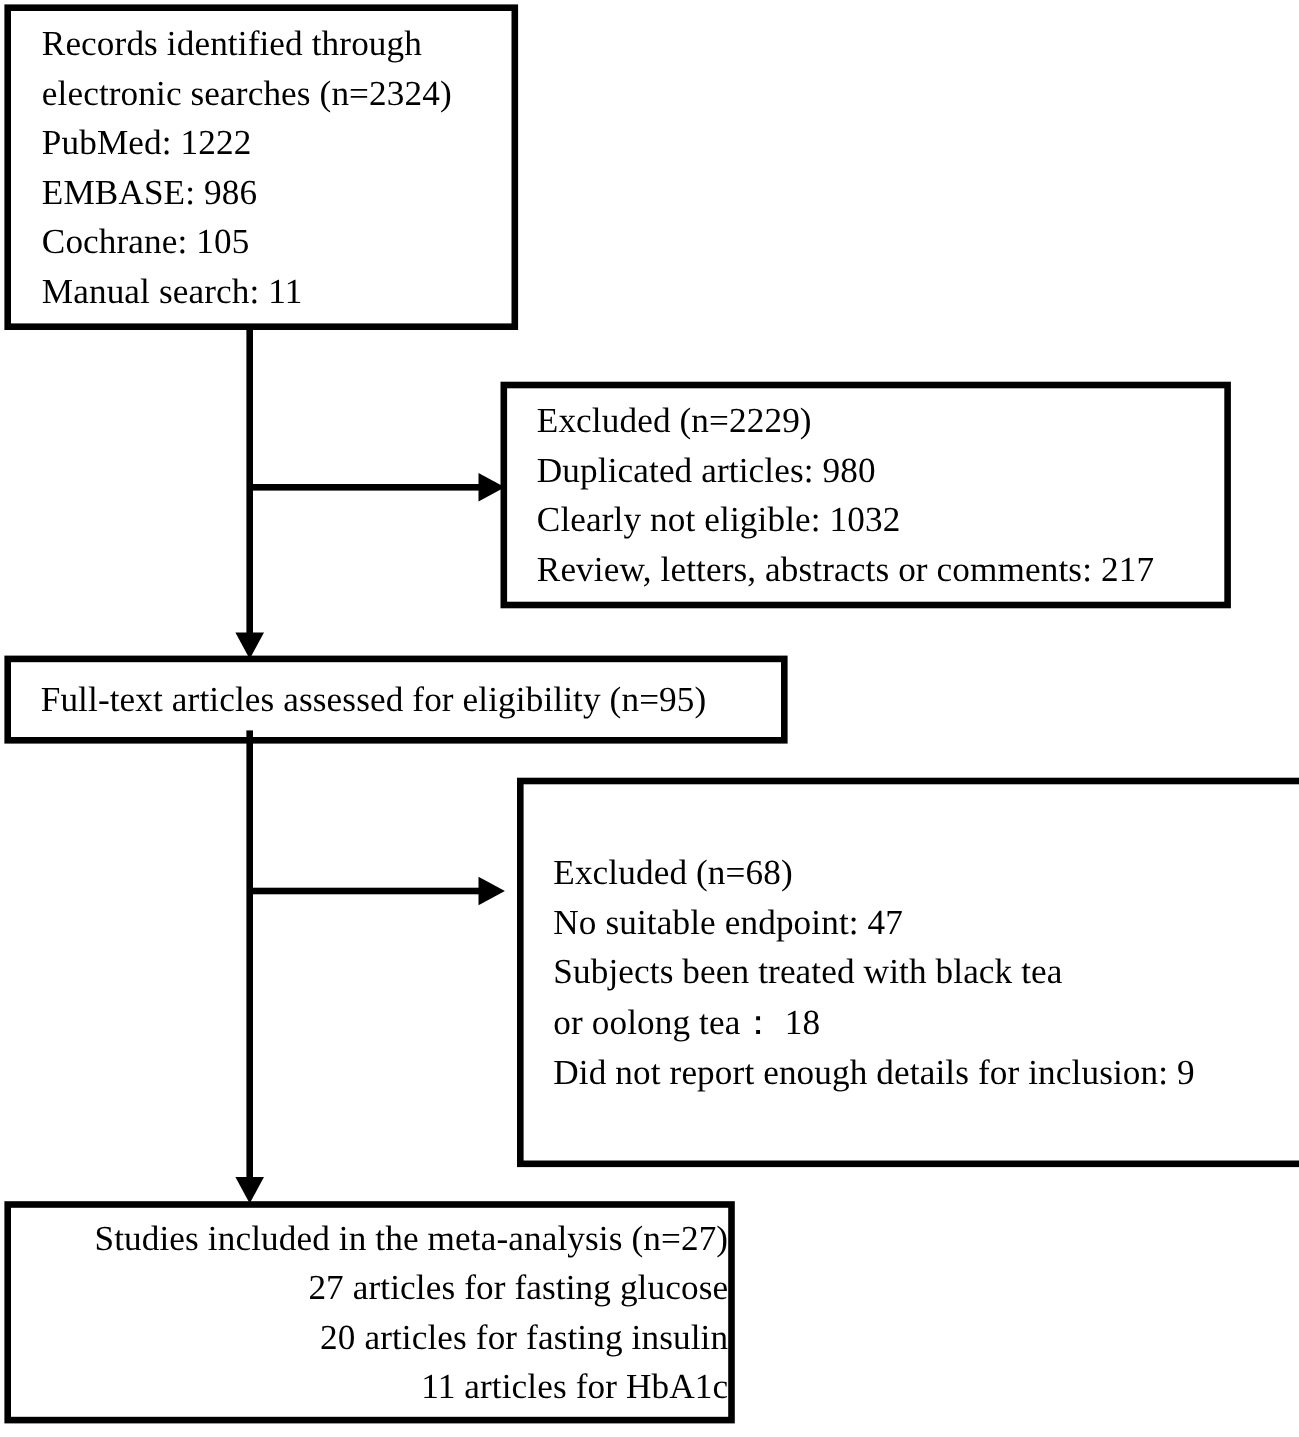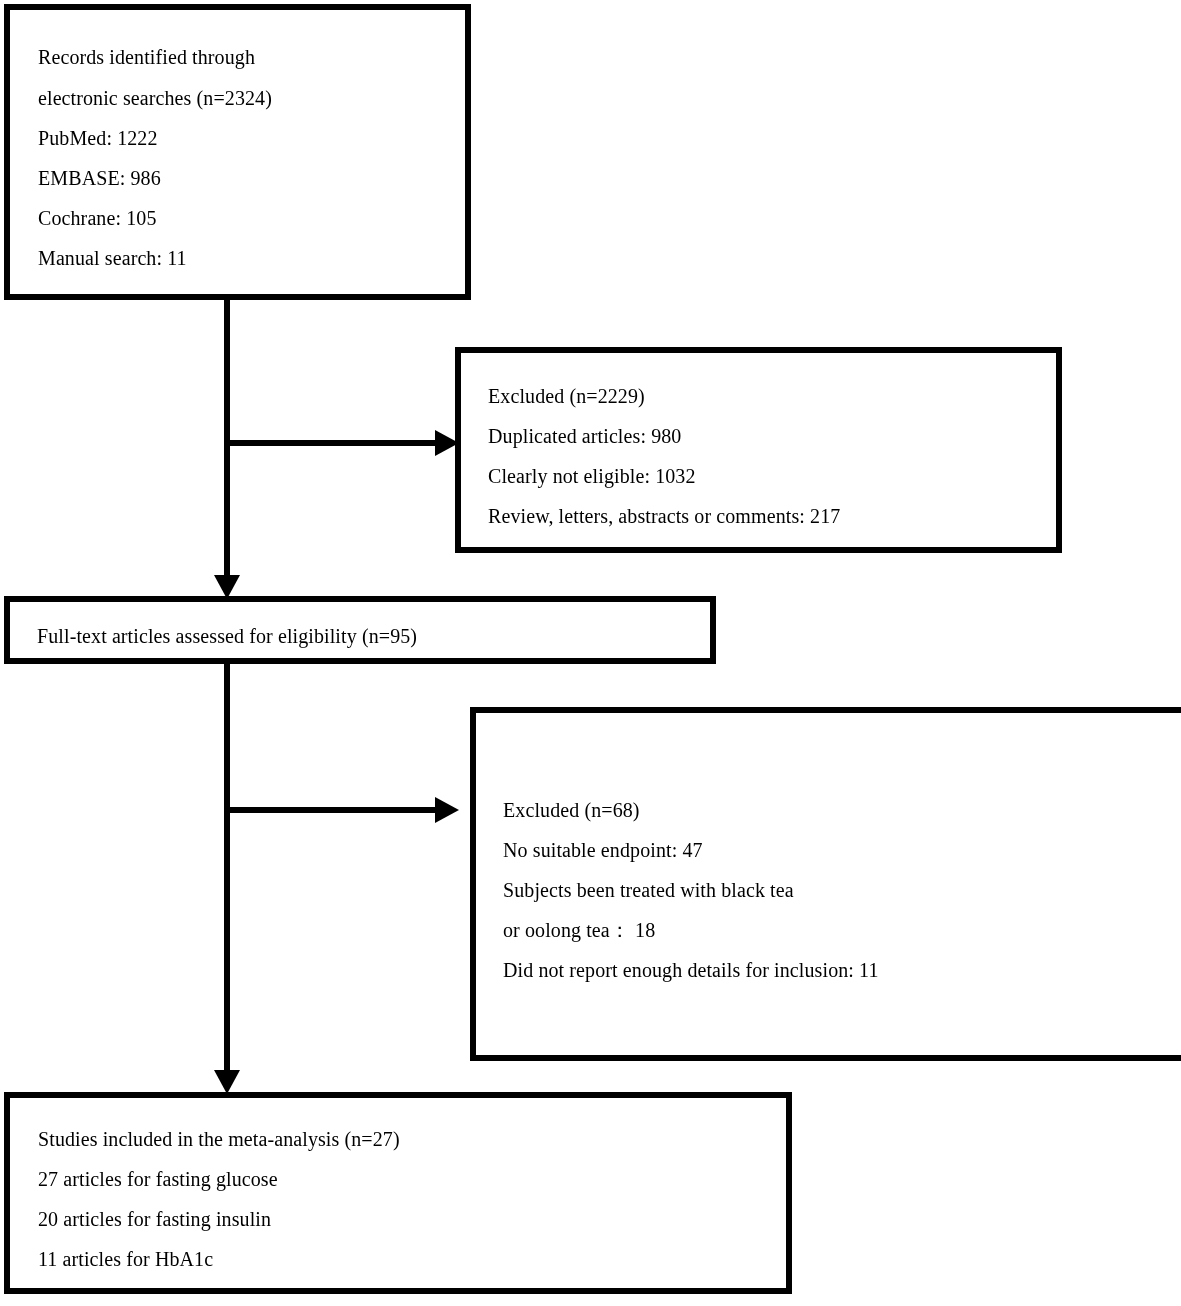--- a/index.html
+++ b/index.html
@@ -24,66 +24,66 @@
     position: absolute;
     box-sizing: border-box;
     border: 6px solid #000000;
     background: #ffffff;
     display: flex;
     flex-direction: column;
     justify-content: center;
   }
 
   .node-line {
-    font-size: 20px;
+    font-size: 32px;
     line-height: 1.41;
     white-space: pre;
     letter-spacing: 0.1px;
-    margin-top: 12px;
   }
 
   #node-identified {
     left: 4px;
     top: 4px;
     width: 467px;
     height: 296px;
     padding: 0 0 0 28px;
   }
 
   #node-excluded-1 {
     left: 455px;
     top: 347px;
-    width: 607px;
+    width: 664px;
     height: 206px;
     padding: 0 0 0 27px;
   }
 
   #node-fulltext {
     left: 4px;
     top: 596px;
     width: 712px;
-    height: 68px;
+    height: 80px;
     padding: 0 0 0 27px;
     justify-content: center;
   }
 
   #node-excluded-2 {
     left: 470px;
     top: 707px;
     width: 718px;
     height: 354px;
     padding: 0 0 0 27px;
   }
 
   #node-included {
     left: 4px;
     top: 1092px;
-    width: 788px;
+    width: 664px;
     height: 202px;
     padding: 0 0 0 28px;
+    align-items: flex-end;
   }
 
   
   .conn {
     position: absolute;
     background: #000000;
   }
 
   
   #trunk-upper {
@@ -179,21 +179,21 @@
 
   <div class="node" id="node-fulltext">
     <div class="node-line">Full-text articles assessed for eligibility (n=95)</div>
   </div>
 
   <div class="node" id="node-excluded-2">
     <div class="node-line">Excluded (n=68)</div>
     <div class="node-line">No suitable endpoint: 47</div>
     <div class="node-line">Subjects been treated with black tea</div>
     <div class="node-line">or oolong tea： 18</div>
-    <div class="node-line">Did not report enough details for inclusion: 11</div>
+    <div class="node-line">Did not report enough details for inclusion: 9</div>
   </div>
 
   <div class="node" id="node-included">
     <div class="node-line">Studies included in the meta-analysis (n=27)</div>
     <div class="node-line">27 articles for fasting glucose</div>
     <div class="node-line">20 articles for fasting insulin</div>
     <div class="node-line">11 articles for HbA1c</div>
   </div>
 
   <div class="conn" id="trunk-upper"></div>

